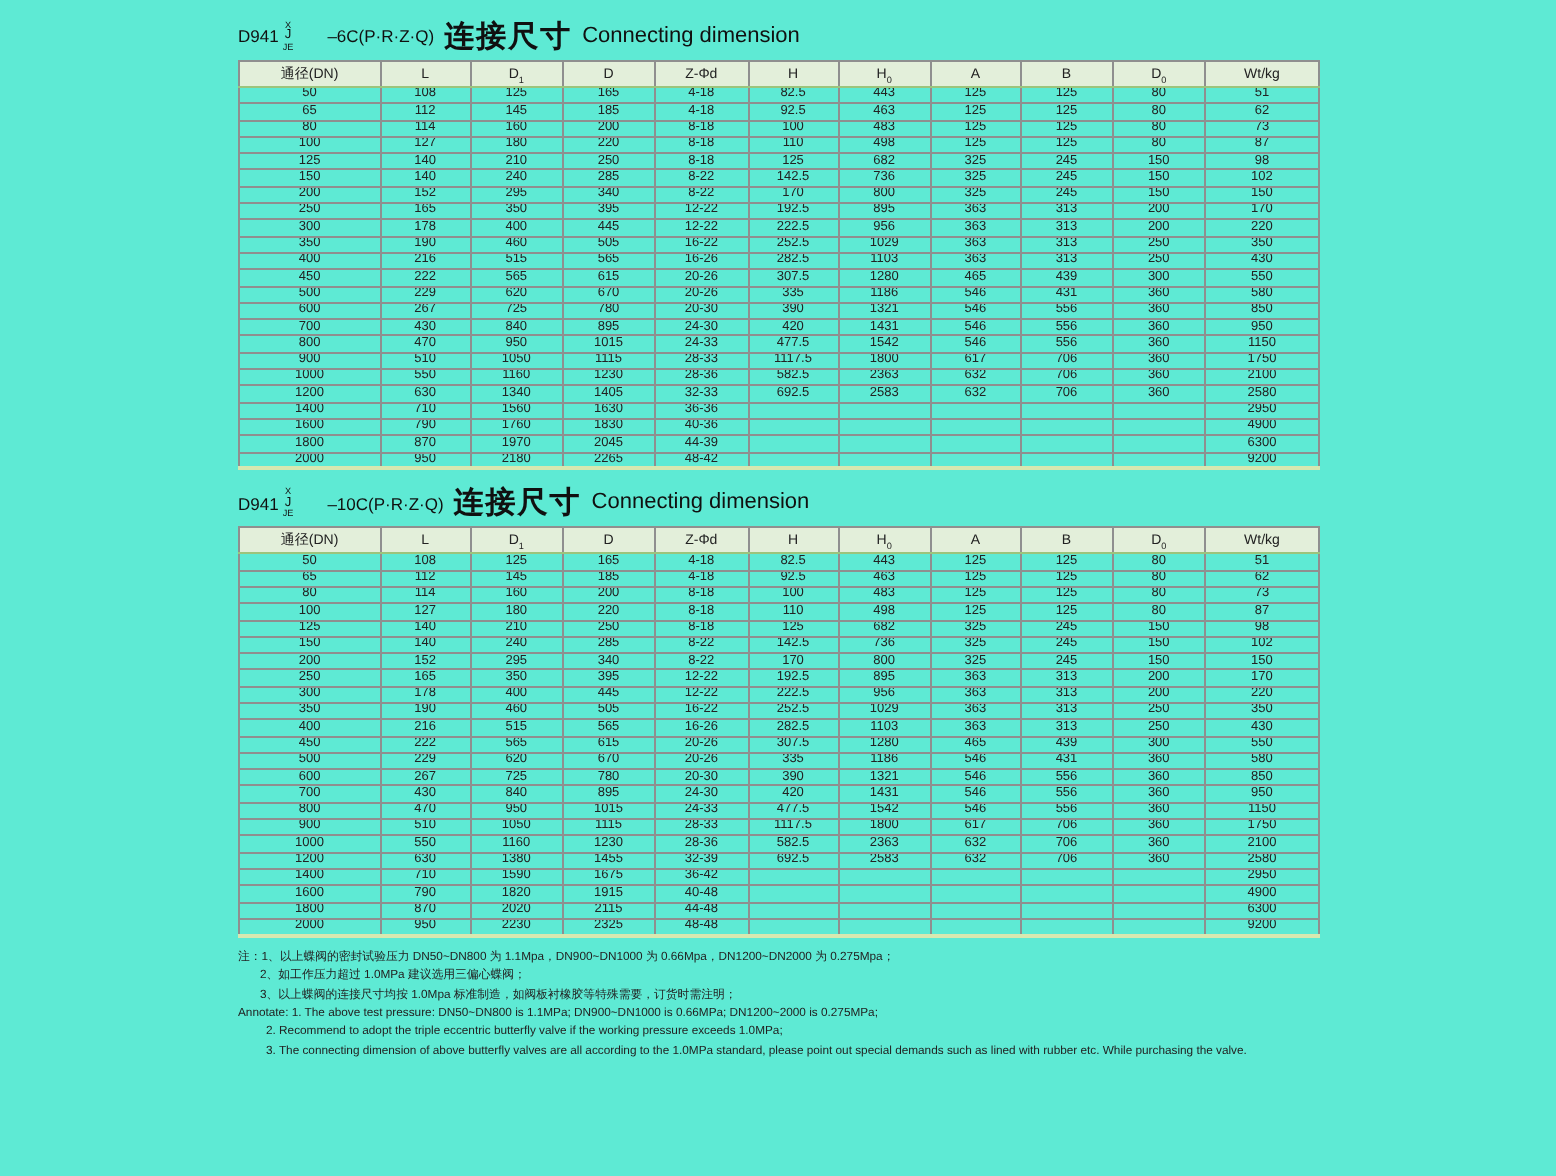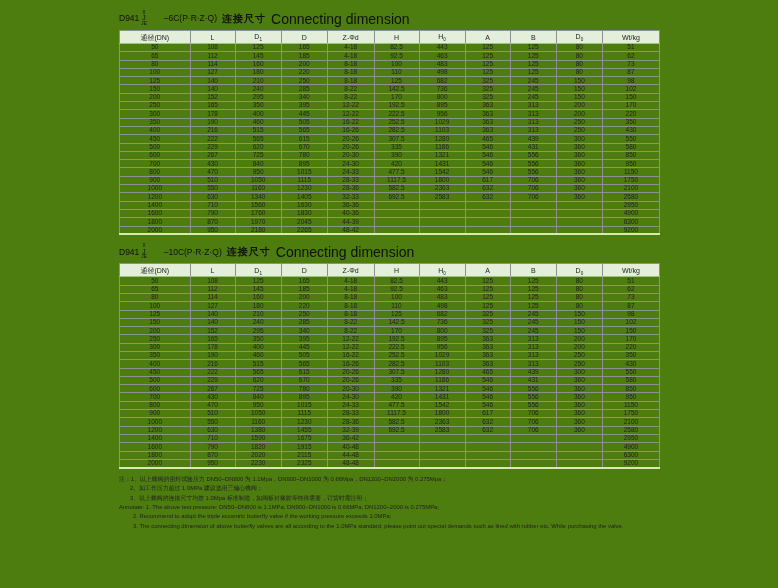--- a/index.html
+++ b/index.html
@@ -7,21 +7,21 @@
     --header_line:#9cc47c;
     --table_bottom:#d8e8b0;
     --grid:#8f8f8f;
     --ink:#1d1d1d;
   }
   *{margin:0;padding:0;box-sizing:border-box;}
   html,body{background:#ffffff;}
   .page{
     position:relative;
     width:778px;height:588px;
-    background:#4d7c0f;
+    background:#5eead4;
     font-family:"Liberation Sans", sans-serif;
     color:var(--ink);
     overflow:hidden;
   }
   .content{
     position:absolute;
     left:119px;top:8px;width:541px;
   }
   
   .title{
@@ -31,22 +31,22 @@
     margin-bottom:1px;
     white-space:nowrap;
   }
   .stack{
     display:inline-flex;flex-direction:column;align-items:center;
     line-height:1;font-size:4.6px;margin:0 2px;
   }
   .stack i{font-style:normal;display:block;}
   .stack i.mid{font-size:6.6px;}
   .title .code{margin-left:15px;}
-  .title .cn{font-weight:bold;font-size:10px;margin-left:5px;letter-spacing:1px;}
-  .title .en{margin-left:5px;font-size:14px;}
+  .title .cn{font-weight:bold;font-size:15px;margin-left:5px;letter-spacing:1px;}
+  .title .en{margin-left:5px;font-size:11px;}
   
   table.dim{
     width:541px;
     border-collapse:collapse;
     table-layout:fixed;
     font-size:6.5px;
     text-align:center;
     color:#222222;
     border:1px solid var(--grid);
     border-bottom:2px solid var(--table_bottom);

